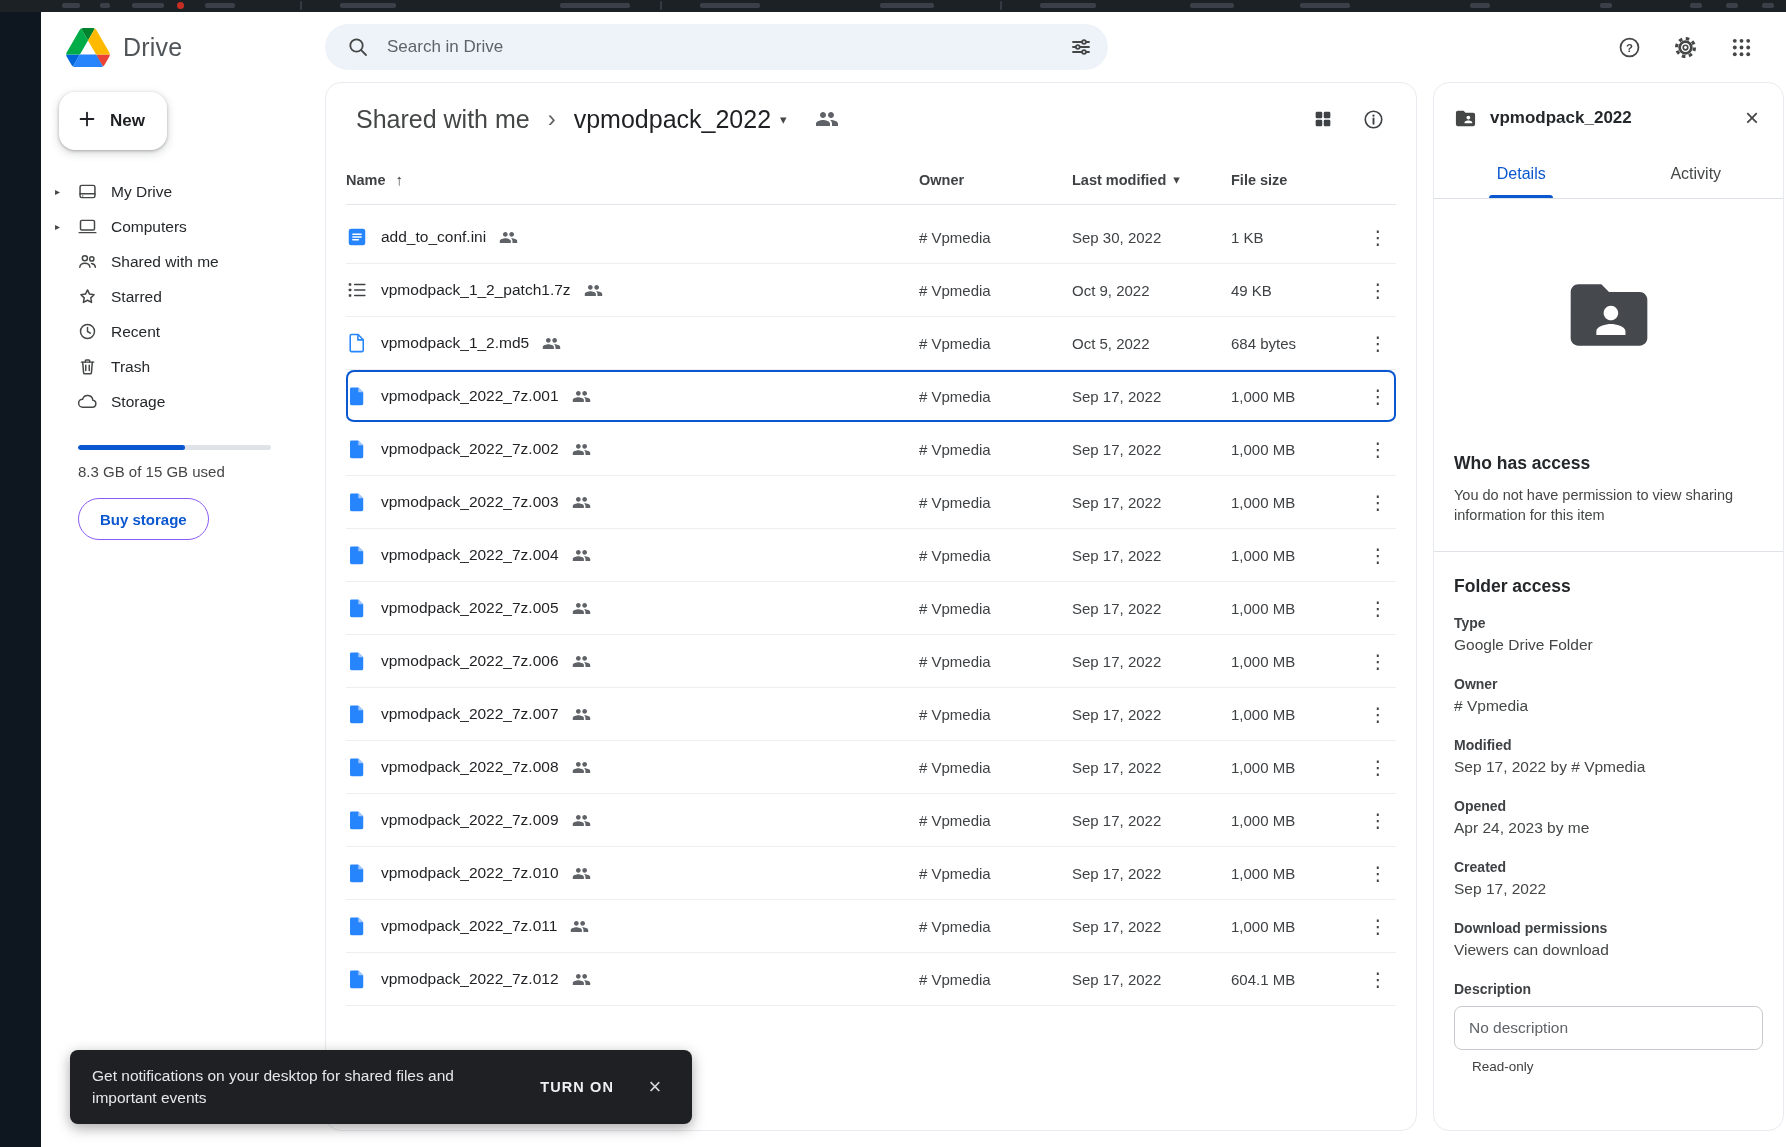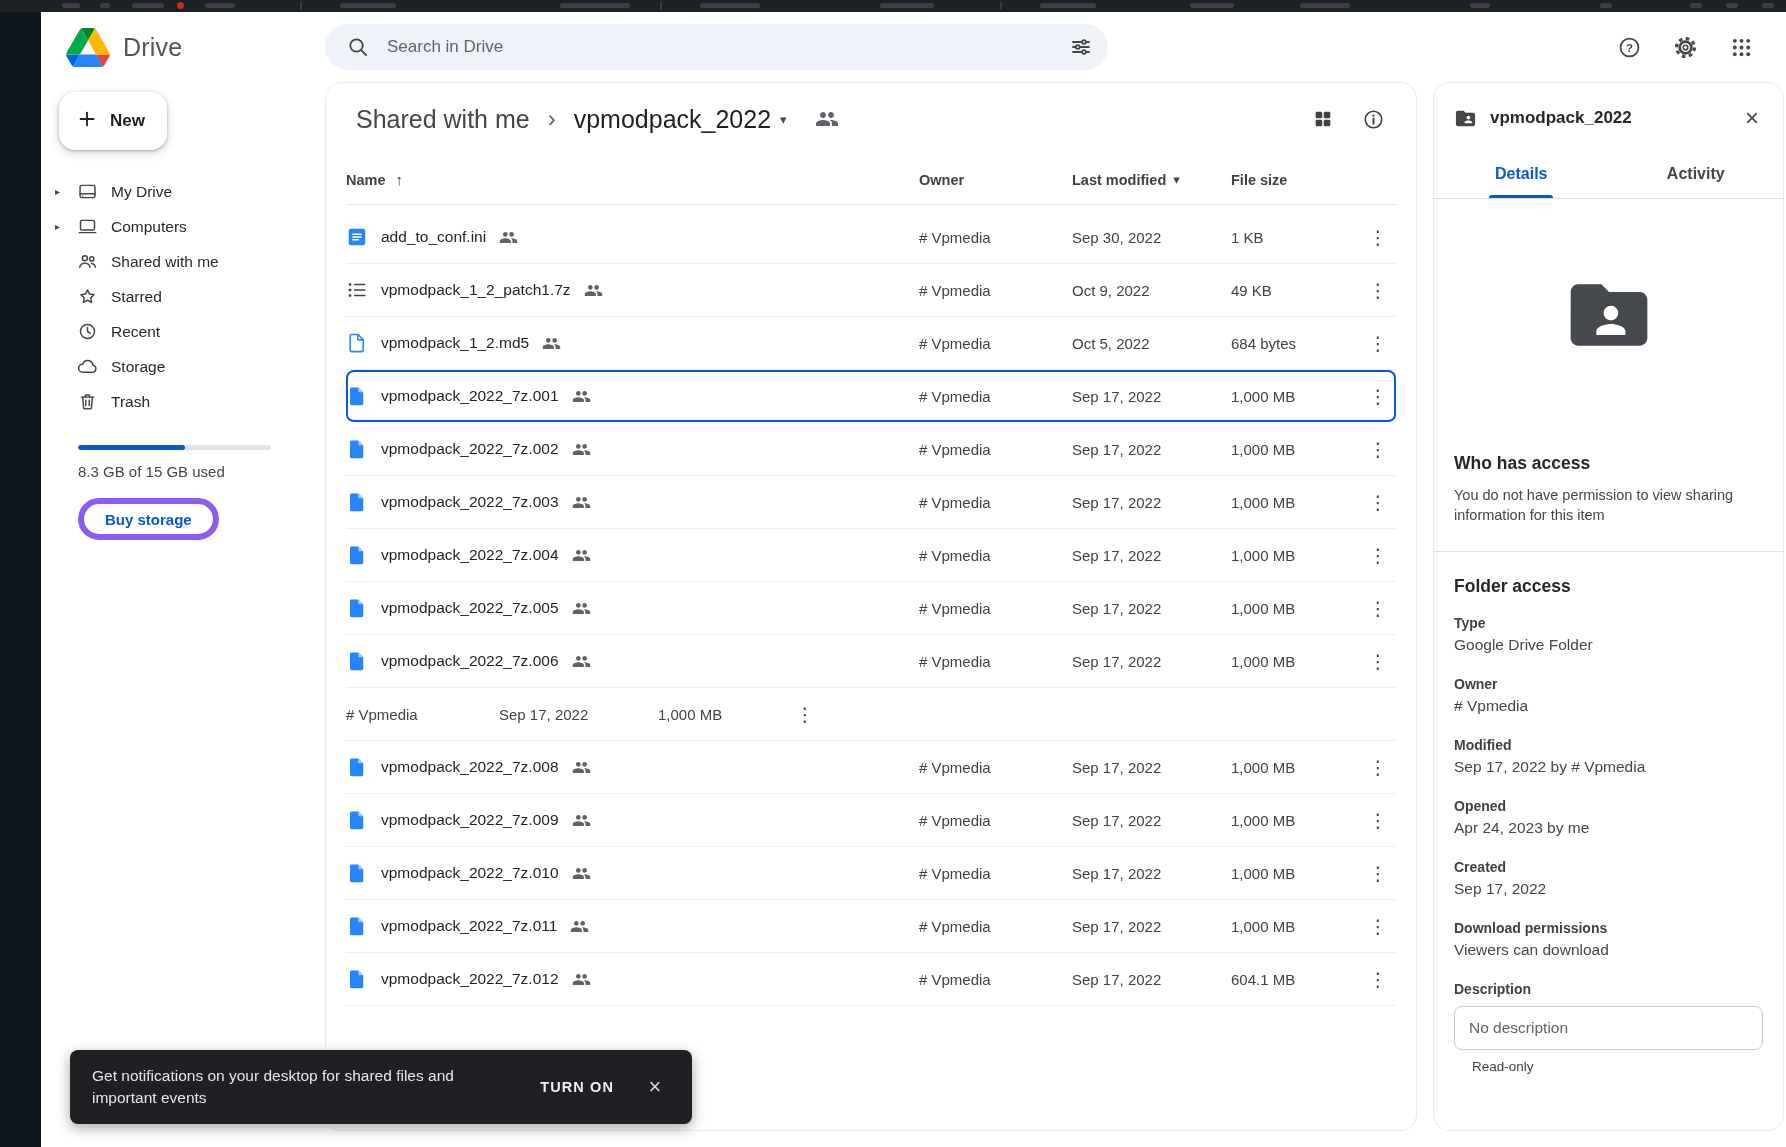--- a/index.html
+++ b/index.html
@@ -43,21 +43,21 @@
                 font-size:17px; font-weight:700; color:#1f2023; font-family:inherit; cursor:pointer; }
   .nav-item { display:flex; align-items:center; height:35px; padding-left:14px; cursor:pointer;
               border-radius:0 20px 20px 0; }
   .nav-chevron { width:22px; font-size:10px; color:#444746; text-align:left; }
   .nav-icon { width:34px; display:flex; align-items:center; }
   .nav-icon svg { display:block; }
   .nav-label { font-size:15.5px; color:#25282b; }
   .storage-bar { margin:26px 0 0 37px; width:193px; height:5px; border-radius:3px; background:#dfe3e8; overflow:hidden; }
   .storage-fill { height:100%; background:#0b57d0; border-radius:3px; }
   .storage-text { margin:13px 0 0 37px; font-size:15px; color:#444746; }
-  .buy-storage { margin:18px 0 0 37px; height:42px; padding:0 21px; border:6px solid #8b5cf6; border-radius:21px;
+  .buy-storage { margin:18px 0 0 37px; height:42px; padding:0 21px; border:1px solid #8b5cf6; border-radius:21px;
                  background:#fff; color:#0b57d0; font-size:15px; font-weight:700; font-family:inherit; cursor:pointer; }
 
   
   .main-card { flex:1; min-width:0; border:1px solid #e7ebef; border-radius:16px; display:flex;
                flex-direction:column; overflow:hidden; background:#fff; }
   .gap { width:16px; flex:none; }
   .toolbar { height:72px; flex:none; display:flex; align-items:center; padding:0 22px; }
   .breadcrumb { display:flex; align-items:center; gap:8px; }
   .crumb-parent { font-size:25px; color:#444746; padding:3px 8px; border-radius:18px; cursor:pointer; }
   .crumb-sep { font-size:24px; color:#5f6368; padding:0 2px; }
@@ -89,21 +89,21 @@
   .menu-dots { width:36px; height:36px; border:none; background:transparent; border-radius:50%;
                font-size:19px; color:#3f4245; cursor:pointer; font-family:inherit; }
 
   
   .panel { width:351px; flex:none; margin-right:2px; border:1px solid #e7ebef; border-radius:16px;
            background:#fff; display:flex; flex-direction:column; overflow:hidden; }
   .panel-header { height:70px; flex:none; display:flex; align-items:center; gap:13px; padding:0 10px 0 20px; }
   .ph-icon { display:flex; }
   .ph-title { flex:1; font-size:17px; font-weight:700; color:#25282b; white-space:nowrap; overflow:hidden; }
   .close-btn { font-size:24px; color:#444746; }
-  .panel-tabs { display:flex; flex:none; border-bottom:1px solid #dde1e5;font-weight:bold; }
+  .panel-tabs { display:flex; flex:none; border-bottom:1px solid #dde1e5; }
   .tab { flex:1; position:relative; text-align:center; padding:12px 0 15px; font-size:16px; color:#444746; cursor:pointer; }
   .tab.active { color:#0b57d0; }
   .tab.active::after { content:""; position:absolute; left:50%; transform:translateX(-50%); bottom:0;
                        width:64px; height:3px; border-radius:3px 3px 0 0; background:#0b57d0; }
   .panel-body { flex:1; padding:0 20px 16px; overflow:hidden; }
   .folder-art { margin:70px auto 0; width:92px; display:flex; justify-content:center; }
   .who-heading { margin-top:92px; font-size:17.5px; font-weight:700; color:#25282b; }
   .access-msg { margin-top:11px; width:312px; font-size:14.5px; line-height:1.38; color:#444746; }
   .panel-divider { border:none; border-top:1px solid #dfe3e7; margin:26px -20px 24px; }
   .fd-heading { font-size:17.5px; font-weight:700; color:#25282b; margin-bottom:18px; }
@@ -287,37 +287,37 @@
                 <path d="M12 7.5V12l3.2 1.9"></path>
               </svg>
             </span>
     <span class="nav-label">Recent</span>
   </div>
 
   <div class="nav-item">
     <span class="nav-chevron"></span>
     <span class="nav-icon">
               <svg width="21" height="21" viewBox="0 0 24 24" stroke="#444746" stroke-width="1.7" fill="none" stroke-linecap="round" stroke-linejoin="round">
-                <path d="M6.5 18.5h11a4 4 0 0 0 .6-7.96 6 6 0 0 0-11.7-1.2A4.5 4.5 0 0 0 6.5 18.5z"></path>
-              </svg>
-            </span>
-    <span class="nav-label">Storage</span>
-  </div>
-
-  <div class="nav-item">
-    <span class="nav-chevron"></span>
-    <span class="nav-icon">
-              <svg width="21" height="21" viewBox="0 0 24 24" stroke="#444746" stroke-width="1.7" fill="none" stroke-linecap="round" stroke-linejoin="round">
                 <path d="M5 7h14"></path>
                 <path d="M9.5 7V5.5a1 1 0 0 1 1-1h3a1 1 0 0 1 1 1V7"></path>
                 <path d="M6.5 7l1 12a1.5 1.5 0 0 0 1.5 1.4h6a1.5 1.5 0 0 0 1.5-1.4l1-12"></path>
                 <path d="M10 10.5v6M14 10.5v6"></path>
               </svg>
             </span>
     <span class="nav-label">Trash</span>
+  </div>
+
+  <div class="nav-item">
+    <span class="nav-chevron"></span>
+    <span class="nav-icon">
+              <svg width="21" height="21" viewBox="0 0 24 24" stroke="#444746" stroke-width="1.7" fill="none" stroke-linecap="round" stroke-linejoin="round">
+                <path d="M6.5 18.5h11a4 4 0 0 0 .6-7.96 6 6 0 0 0-11.7-1.2A4.5 4.5 0 0 0 6.5 18.5z"></path>
+              </svg>
+            </span>
+    <span class="nav-label">Storage</span>
   </div>
 </nav>
 
       <div class="storage-bar">
         <div class="storage-fill" style="width: 55.3%;"></div>
       </div>
       <div class="storage-text">8.3 GB of 15 GB used</div>
       <button class="buy-storage">Buy storage</button>
     </aside>
 
@@ -595,20 +595,34 @@
       <span class="owner-text"># Vpmedia</span>
     </div>
     <div class="c-mod">Sep 17, 2022</div>
     <div class="c-size">1,000 MB</div>
     <div class="c-menu">
       <button class="menu-dots">⋮</button>
     </div>
   </div>
 
   <div class="row">
+    <div class="c-name">
+      <span class="file-icon">
+                  <svg width="22" height="22" viewBox="0 0 24 24">
+                    <path d="M6 2.6h7.4l5.4 5.4v12.4A1.6 1.6 0 0 1 17.2 22H6a1.6 1.6 0 0 1-1.6-1.6V4.2A1.6 1.6 0 0 1 6 2.6z" fill="#2684fc"></path>
+                    <path d="M13.4 2.6l5.4 5.4h-5.4z" fill="#a7c7fb"></path>
+                  </svg>
+                </span>
+      <span class="file-name">vpmodpack_2022_7z.007</span>
+      <span class="shared-icon">
+                  <svg width="19" height="19" viewBox="0 0 24 24" fill="#5f6368">
+                    <path d="M16 11c1.66 0 2.99-1.34 2.99-3S17.66 5 16 5c-1.66 0-3 1.34-3 3s1.34 3 3 3zm-8 0c1.66 0 2.99-1.34 2.99-3S9.66 5 8 5C6.34 5 5 6.34 5 8s1.34 3 3 3zm0 2c-2.33 0-7 1.17-7 3.5V19h14v-2.5c0-2.33-4.67-3.5-7-3.5zm8 0c-.29 0-.62.02-.97.05 1.16.84 1.97 1.97 1.97 3.45V19h6v-2.5c0-2.33-4.67-3.5-7-3.5z"></path>
+                  </svg>
+                </span>
+    </div>
     <div class="c-owner">
       <span class="owner-text"># Vpmedia</span>
     </div>
     <div class="c-mod">Sep 17, 2022</div>
     <div class="c-size">1,000 MB</div>
     <div class="c-menu">
       <button class="menu-dots">⋮</button>
     </div>
   </div>
 

